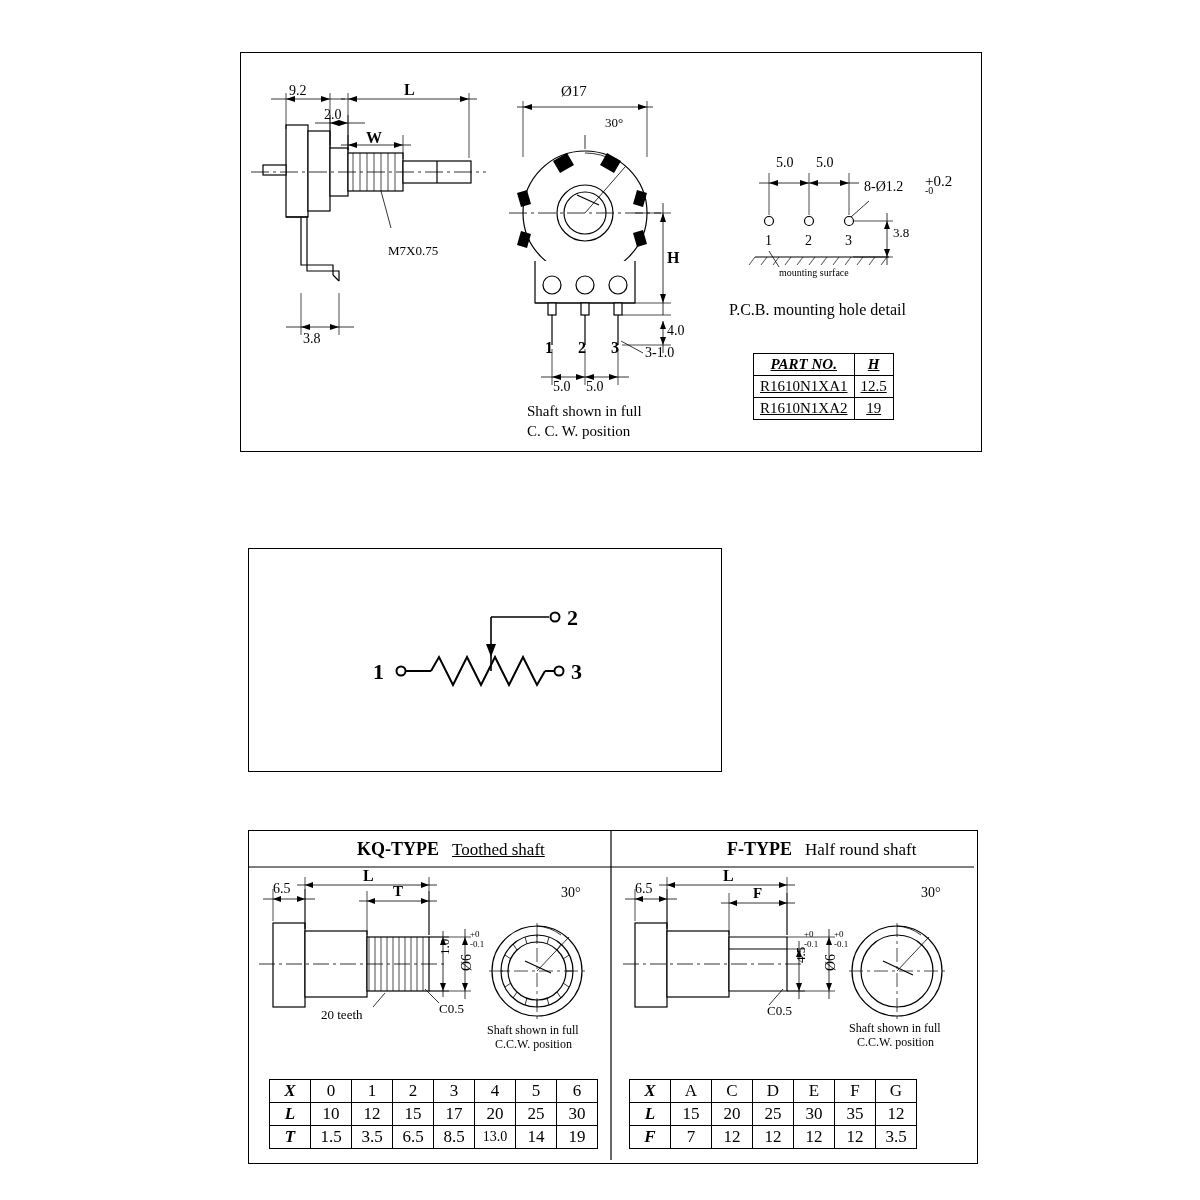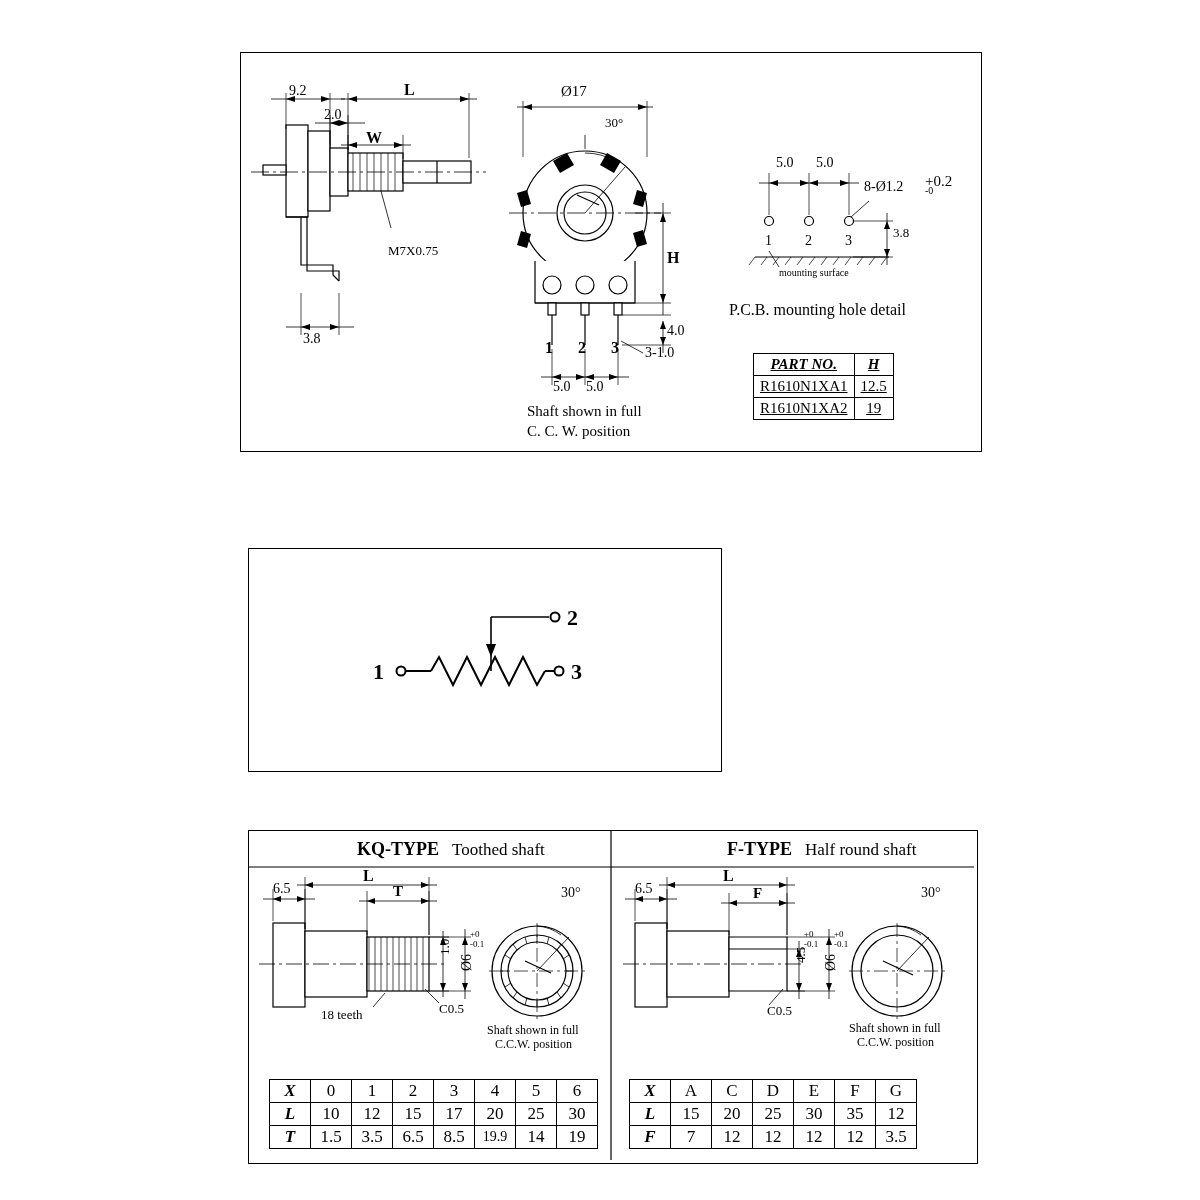--- a/index.html
+++ b/index.html
@@ -404,32 +404,32 @@
       <circle cx="648" cy="140" r="36" fill="#fff"></circle>
       <line x1="600" y1="140" x2="696" y2="140" stroke-dasharray="14,4,3,4" stroke-width="0.7"></line>
       <line x1="648" y1="92" x2="648" y2="188" stroke-dasharray="14,4,3,4" stroke-width="0.7"></line>
       <line x1="648" y1="140" x2="680" y2="106" stroke-width="0.8"></line>
       <path d="M648 95 A45 45 0 0 1 672 104" stroke-width="0.8"></path>
       <path d="M634 130 L664 144" stroke-width="1.2"></path>
     </g>
   </svg>
 
   <span class="hdrbar bold" style="left:108px;top:8px;">KQ-TYPE</span>
-  <span class="hdrbar" style="left:203px;top:9px;font-size:17px;">Toothed shaft</span>
+  <span class="hdrbar" style="left:203px;top:9px;font-size:17px;text-decoration:underline;">Toothed shaft</span>
   <span class="hdrbar bold" style="left:478px;top:8px;">F-TYPE</span>
   <span class="hdrbar" style="left:556px;top:9px;font-size:17px;">Half round shaft</span>
 
   <span class="lbl bold" style="left:114px;top:36px;font-size:16px;">L</span>
   <span class="lbl" style="left:24px;top:50px;font-size:14px;">6.5</span>
   <span class="lbl bold" style="left:144px;top:52px;font-size:15px;">T</span>
   <span class="lbl" style="left:188px;top:124px;font-size:13px;transform:rotate(-90deg);transform-origin:left top;">1.0</span>
   <span class="lbl" style="left:210px;top:140px;font-size:14px;transform:rotate(-90deg);transform-origin:left top;">Ø6</span>
   <span class="lbl" style="left:221px;top:98px;font-size:9px;">+0</span>
   <span class="lbl" style="left:221px;top:108px;font-size:9px;">-0.1</span>
-  <span class="lbl" style="left:72px;top:176px;font-size:13px;">18 teeth</span>
+  <span class="lbl" style="left:72px;top:176px;font-size:13px;">20 teeth</span>
   <span class="lbl" style="left:190px;top:170px;font-size:13px;">C0.5</span>
   <span class="lbl" style="left:312px;top:54px;font-size:14px;">30°</span>
   <span class="lbl" style="left:238px;top:192px;font-size:12px;">Shaft shown in full</span>
   <span class="lbl" style="left:246px;top:206px;font-size:12px;">C.C.W. position</span>
 
   <span class="lbl bold" style="left:474px;top:36px;font-size:16px;">L</span>
   <span class="lbl" style="left:386px;top:50px;font-size:14px;">6.5</span>
   <span class="lbl bold" style="left:504px;top:54px;font-size:15px;">F</span>
   <span class="lbl" style="left:544px;top:132px;font-size:13px;transform:rotate(-90deg);transform-origin:left top;">4.5</span>
   <span class="lbl" style="left:555px;top:98px;font-size:9px;">+0</span>
@@ -463,21 +463,21 @@
       <td>20</td>
       <td>25</td>
       <td>30</td>
     </tr>
     <tr>
       <td class="hdr">T</td>
       <td>1.5</td>
       <td>3.5</td>
       <td>6.5</td>
       <td>8.5</td>
-      <td style="font-size:14px;">19.9</td>
+      <td style="font-size:14px;">13.0</td>
       <td>14</td>
       <td>19</td>
     </tr>
   </tbody>
     </table>
 
   <table class="spec-tbl" id="f-table" style="left:380px;top:248px;">
     <tbody>
         <tr>
       <td class="hdr">X</td>

